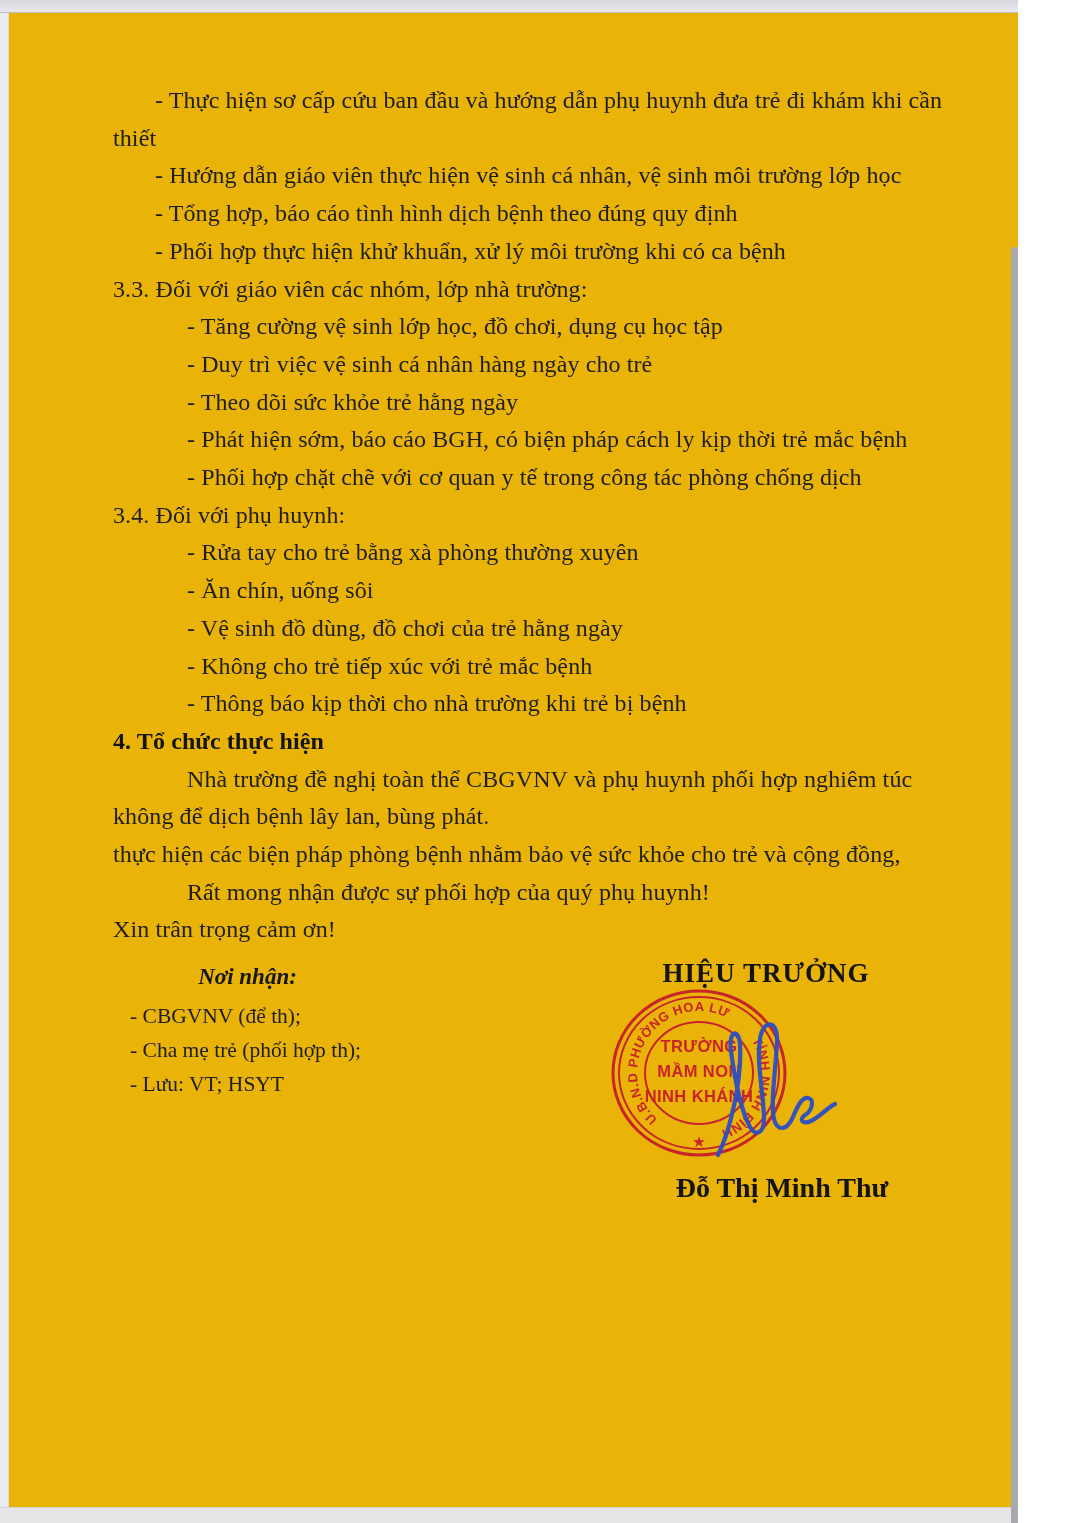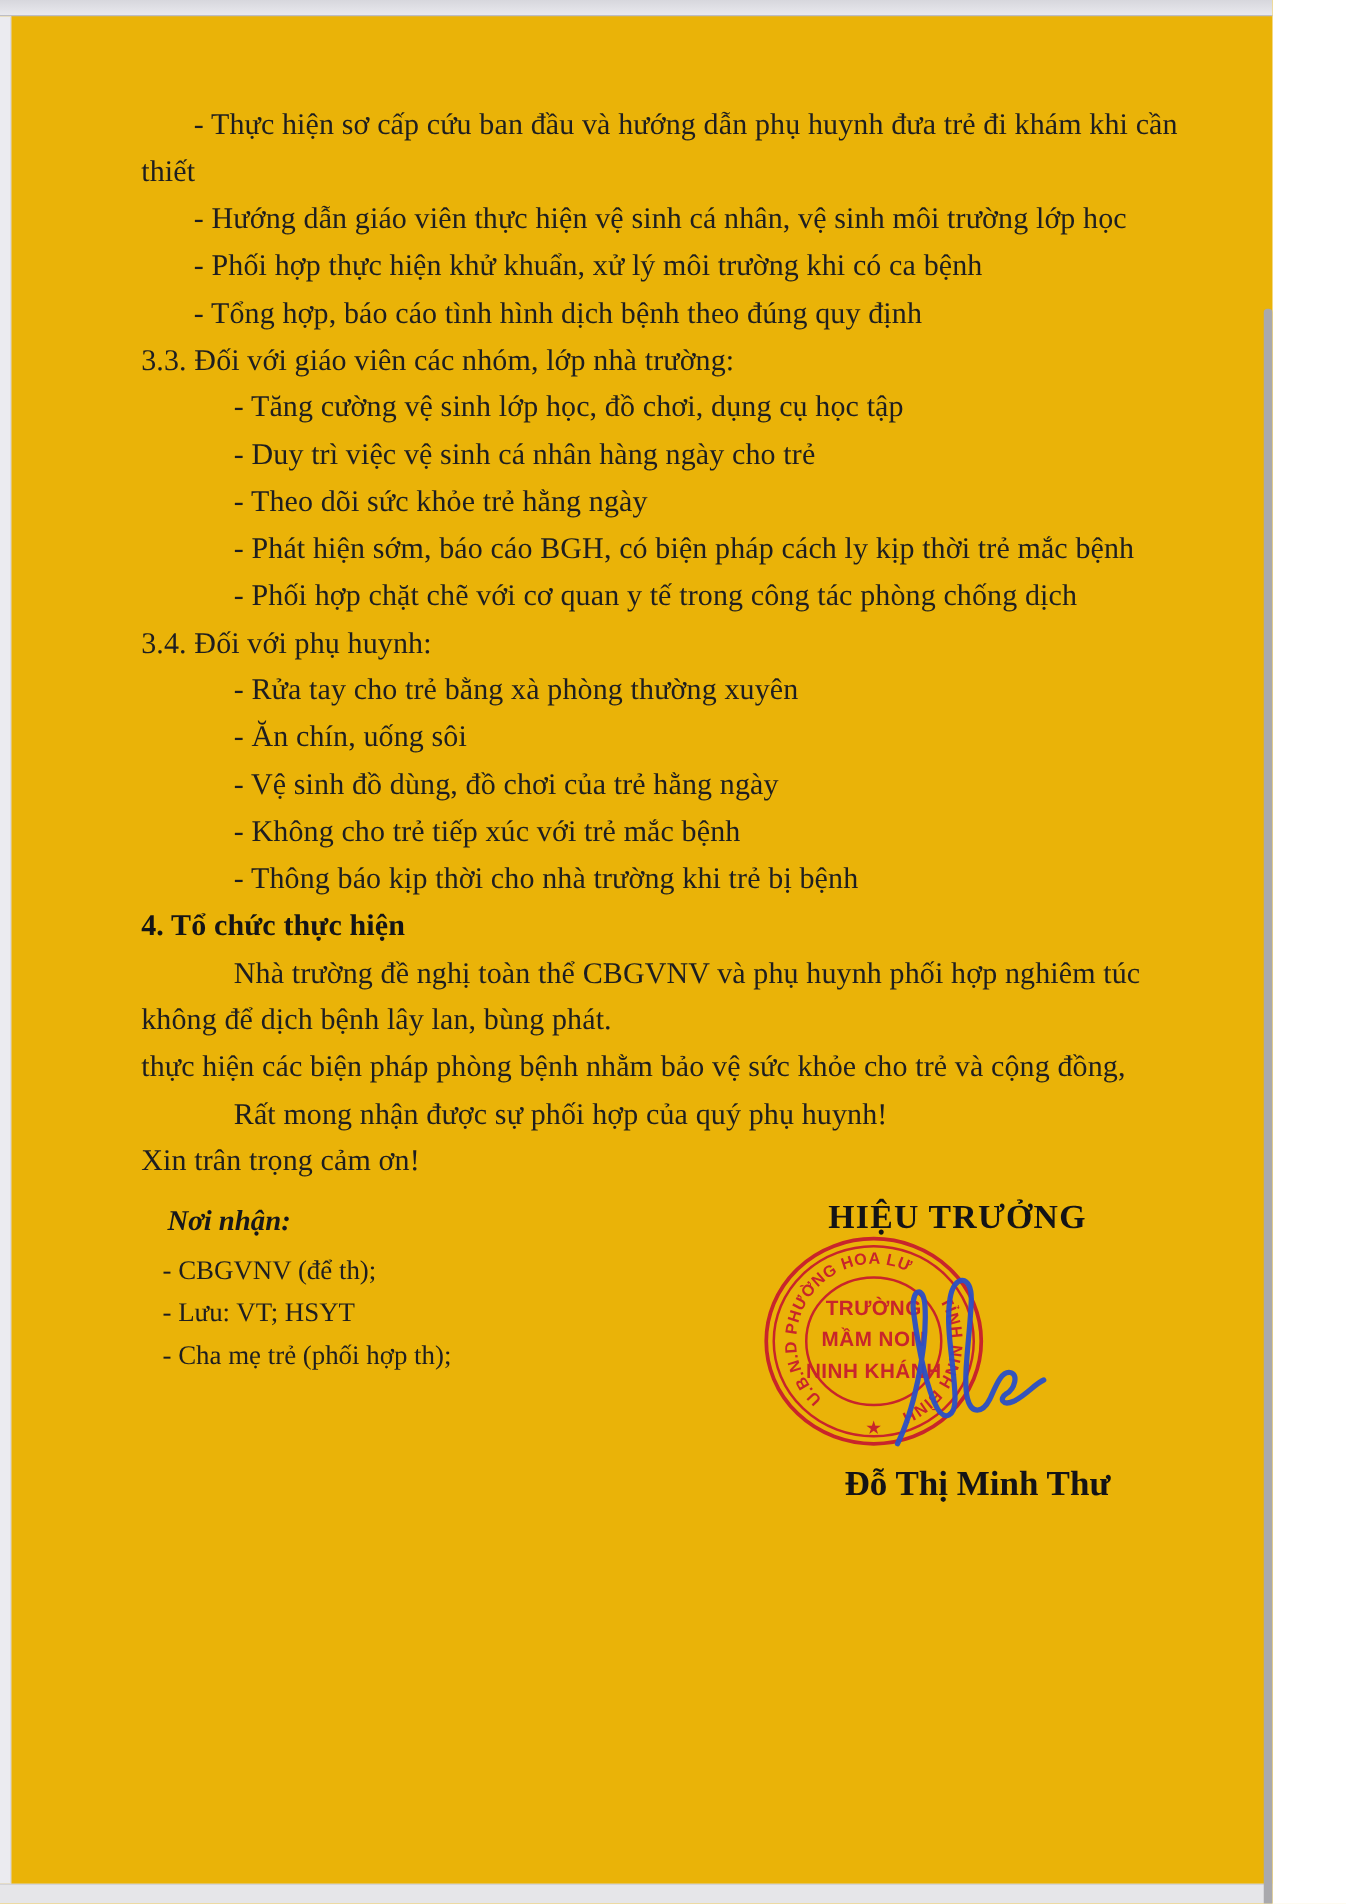--- a/index.html
+++ b/index.html
@@ -37,21 +37,21 @@
     letter-spacing:0.1px;
   }
   .body-text p.ind0 { text-indent:0; }
   .body-text p.ind1 { text-indent:42px; }
   .body-text p.ind2 { text-indent:74px; }
   .body-text p.bold { font-weight:bold; color:#141416; }
   
   .recipients { position:absolute; left:130px; top:961px; }
   .rcpt-head {
     margin:0 0 6px 4px; font-size:23px; font-weight:bold; font-style:italic;
-    line-height:32px; color:#17171a;
+    line-height:32px; color:#17171a;text-align:center;
   }
   .recipients .rcpt-item {
     margin:0; font-size:21.5px; line-height:34px; white-space:nowrap;
   }
   
   .sign-block { position:absolute; left:576px; top:956px; width:380px; height:250px; }
   .signer-title {
     margin:0; text-align:center; font-size:27px; font-weight:bold;
     letter-spacing:1px; line-height:34px; color:#141416; white-space:nowrap;
   }
@@ -89,22 +89,22 @@
 
   <div class="band-top"></div>
   <div class="band-left"></div>
   <div class="band-bottom"></div>
   <div class="right-strip"></div>
 
   <div class="body-text">
       <p class="line ind1">- Thực hiện sơ cấp cứu ban đầu và hướng dẫn phụ huynh đưa trẻ đi khám khi cần</p>
       <p class="line ind0">thiết</p>
       <p class="line ind1">- Hướng dẫn giáo viên thực hiện vệ sinh cá nhân, vệ sinh môi trường lớp học</p>
+      <p class="line ind1">- Tổng hợp, báo cáo tình hình dịch bệnh theo đúng quy định</p>
       <p class="line ind1">- Phối hợp thực hiện khử khuẩn, xử lý môi trường khi có ca bệnh</p>
-      <p class="line ind1">- Tổng hợp, báo cáo tình hình dịch bệnh theo đúng quy định</p>
       <p class="line ind0">3.3. Đối với giáo viên các nhóm, lớp nhà trường:</p>
       <p class="line ind2">- Tăng cường vệ sinh lớp học, đồ chơi, dụng cụ học tập</p>
       <p class="line ind2">- Duy trì việc vệ sinh cá nhân hàng ngày cho trẻ</p>
       <p class="line ind2">- Theo dõi sức khỏe trẻ hằng ngày</p>
       <p class="line ind2">- Phát hiện sớm, báo cáo BGH, có biện pháp cách ly kịp thời trẻ mắc bệnh</p>
       <p class="line ind2">- Phối hợp chặt chẽ với cơ quan y tế trong công tác phòng chống dịch</p>
       <p class="line ind0">3.4. Đối với phụ huynh:</p>
       <p class="line ind2">- Rửa tay cho trẻ bằng xà phòng thường xuyên</p>
       <p class="line ind2">- Ăn chín, uống sôi</p>
       <p class="line ind2">- Vệ sinh đồ dùng, đồ chơi của trẻ hằng ngày</p>
@@ -115,22 +115,22 @@
       <p class="line ind0">không để dịch bệnh lây lan, bùng phát.</p>
       <p class="line ind0">thực hiện các biện pháp phòng bệnh nhằm bảo vệ sức khỏe cho trẻ và cộng đồng,</p>
       <p class="line ind2">Rất mong nhận được sự phối hợp của quý phụ huynh!</p>
       <p class="line ind0">Xin trân trọng cảm ơn!</p>
     </div>
 
   <div class="recipients">
     <p class="rcpt-head">Nơi nhận:</p>
     <div>
         <p class="rcpt-item">- CBGVNV (để th);</p>
+        <p class="rcpt-item">- Cha mẹ trẻ (phối hợp th);</p>
         <p class="rcpt-item">- Lưu: VT; HSYT</p>
-        <p class="rcpt-item">- Cha mẹ trẻ (phối hợp th);</p>
       </div>
   </div>
 
   <div class="sign-block">
     <p class="signer-title">HIỆU TRƯỞNG</p>
 
     <svg class="stamp" viewBox="0 0 190 178" xmlns="http://www.w3.org/2000/svg" aria-hidden="true">
       <ellipse cx="95" cy="89" rx="86" ry="82" stroke-width="3"></ellipse>
       <ellipse cx="95" cy="89" rx="80" ry="76" stroke-width="2"></ellipse>
       <ellipse cx="95" cy="89" rx="54" ry="51" stroke-width="2"></ellipse>

